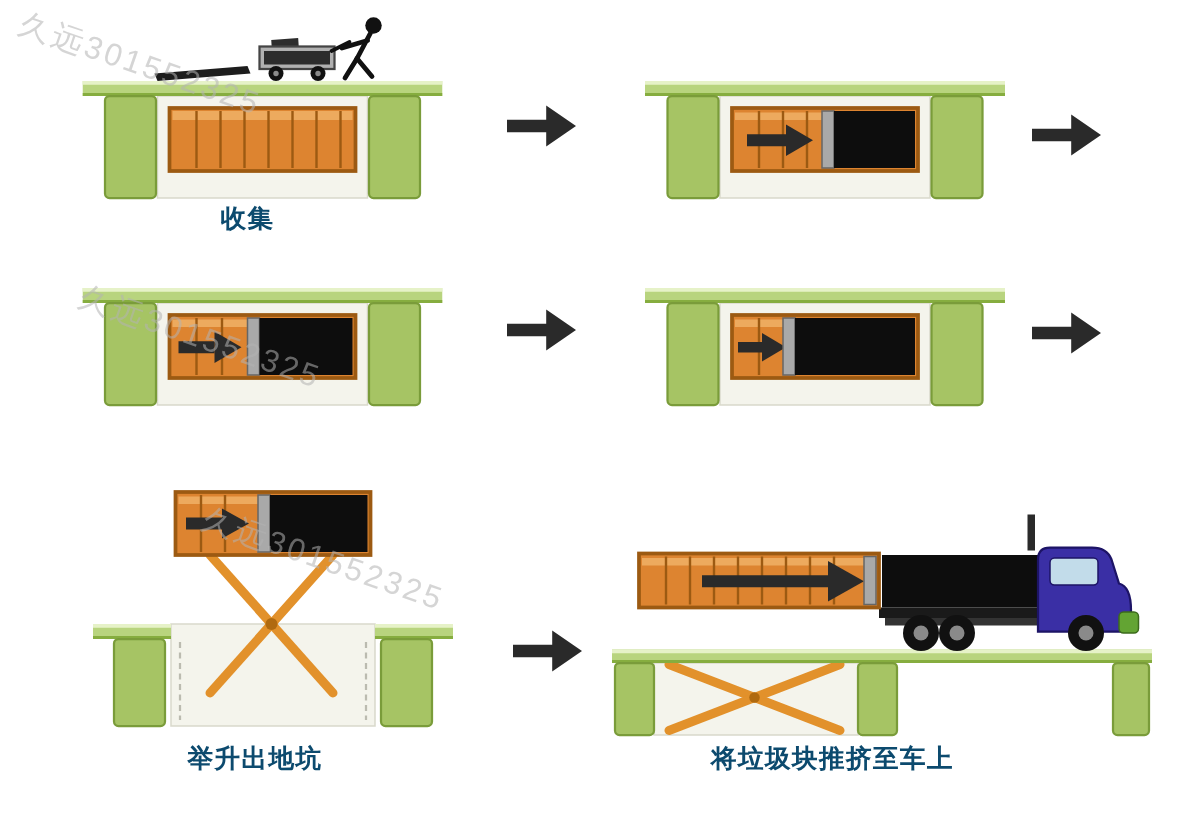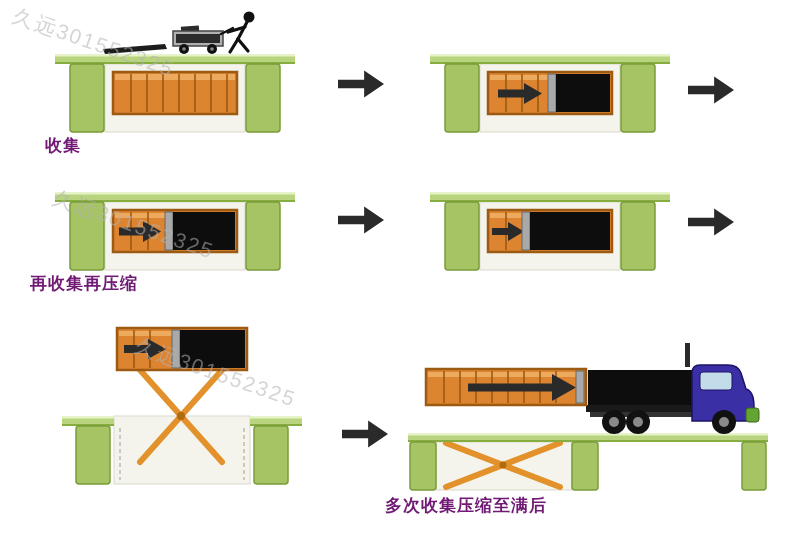--- a/index.html
+++ b/index.html
@@ -3,22 +3,22 @@
 <meta charset="utf-8">
 <style>
   html,body{margin:0;padding:0;background:#ffffff;}
   .canvas{
     position:relative;width:800px;height:552px;background:#ffffff;overflow:hidden;
     font-family:"Liberation Sans","DejaVu Sans",sans-serif;
   }
   .scene{position:absolute;}
   .flow-arrow-svg{position:absolute;}
   .step-label{
-    position:absolute;font-weight:bold;font-size:17px;
-    letter-spacing:1px;color:#701a75;
+    position:absolute;text-align:center;font-weight:bold;font-size:17px;
+    letter-spacing:1px;color:#0c4a6e;
   }
   .wm{
     position:absolute;transform:rotate(19deg);transform-origin:left top;
     font-size:21px;color:rgba(178,178,178,0.55);white-space:nowrap;z-index:6;
     pointer-events:none;letter-spacing:2px;
   }
   
   .platform{fill:var(--platform-green,#b8d47e);}
   .platform-hi{fill:var(--platform-highlight,#e6f2c8);}
   .platform-edge{fill:var(--platform-edge,#86ad3f);}
@@ -136,21 +136,20 @@
       <rect class="container-box" x="58" y="20" width="124" height="42"></rect>
       <rect class="topband" x="60" y="23" width="50" height="5"></rect>
       <line class="slat" x1="76" y1="22" x2="76" y2="60"></line>
       <line class="slat" x1="93" y1="22" x2="93" y2="60"></line>
       <rect class="push-arrow" x="64" y="37.5" width="24" height="8"></rect>
       <polygon class="push-arrow" points="88,31 106,41.5 88,52"></polygon>
       <rect class="plate" x="110" y="22" width="8" height="38"></rect>
       <rect class="waste" x="118" y="22" width="62" height="38"></rect>
     </g>
   </svg>
-  <div class="step-label" style="left:30px;top:272px;width:240px">再收集再压缩</div>
 
   <svg class="flow-arrow-svg" style="left:338px;top:206px;width:46px;height:28px" viewBox="0 0 44 26">
     <path class="arrow-shape" d="M0,9 L25,9 L25,0 L44,13 L25,26 L25,17 L0,17 Z"></path>
   </svg>
 
   <svg class="scene" style="left:430px;top:190px;width:240px;height:82px" viewBox="0 0 240 82">
     <rect class="pit" x="50" y="12" width="140" height="68"></rect>
     <rect class="platform" x="0" y="2" width="240" height="10"></rect>
     <rect class="platform-hi" x="0" y="2" width="240" height="2.5"></rect>
     <rect class="platform-edge" x="0" y="10" width="240" height="2"></rect>
@@ -192,20 +191,21 @@
       <rect class="container-box" x="55" y="6" width="130" height="42"></rect>
       <rect class="topband" x="57" y="9" width="53" height="5"></rect>
       <line class="slat" x1="72" y1="8" x2="72" y2="46"></line>
       <line class="slat" x1="88" y1="8" x2="88" y2="46"></line>
       <rect class="push-arrow" x="62" y="23" width="24" height="8"></rect>
       <polygon class="push-arrow" points="86,17 104,27 86,37"></polygon>
       <rect class="plate" x="110" y="8" width="8" height="38"></rect>
       <rect class="waste" x="118" y="8" width="65" height="38"></rect>
     </g>
   </svg>
+  <div class="step-label" style="left:50px;top:494px;width:240px">举升出地坑</div>
 
   <svg class="flow-arrow-svg" style="left:342px;top:420px;width:46px;height:28px" viewBox="0 0 44 26">
     <path class="arrow-shape" d="M0,9 L25,9 L25,0 L44,13 L25,26 L25,17 L0,17 Z"></path>
   </svg>
 
   <svg class="scene" style="left:408px;top:315px;width:360px;height:178px" viewBox="0 0 360 178">
     <rect class="pit" x="28" y="127" width="136" height="48"></rect>
     <g>
       <path class="lift-arm" d="M38,128 L152,172"></path>
       <path class="lift-arm" d="M152,128 L38,172"></path>
@@ -241,15 +241,15 @@
       <line class="slat" x1="84" y1="56" x2="84" y2="88"></line>
       <line class="slat" x1="100" y1="56" x2="100" y2="88"></line>
       <line class="slat" x1="116" y1="56" x2="116" y2="88"></line>
       <line class="slat" x1="132" y1="56" x2="132" y2="88"></line>
       <line class="slat" x1="148" y1="56" x2="148" y2="88"></line>
       <rect class="push-arrow" x="60" y="68.5" width="84" height="8"></rect>
       <polygon class="push-arrow" points="144,59 168,72.5 144,86"></polygon>
       <rect class="plate" x="168" y="56" width="8" height="32"></rect>
     </g>
   </svg>
-  <div class="step-label" style="left:385px;top:494px;width:340px">多次收集压缩至满后</div>
+  <div class="step-label" style="left:385px;top:494px;width:340px">将垃圾块推挤至车上</div>
 
 </div>
 
 </body></html>

